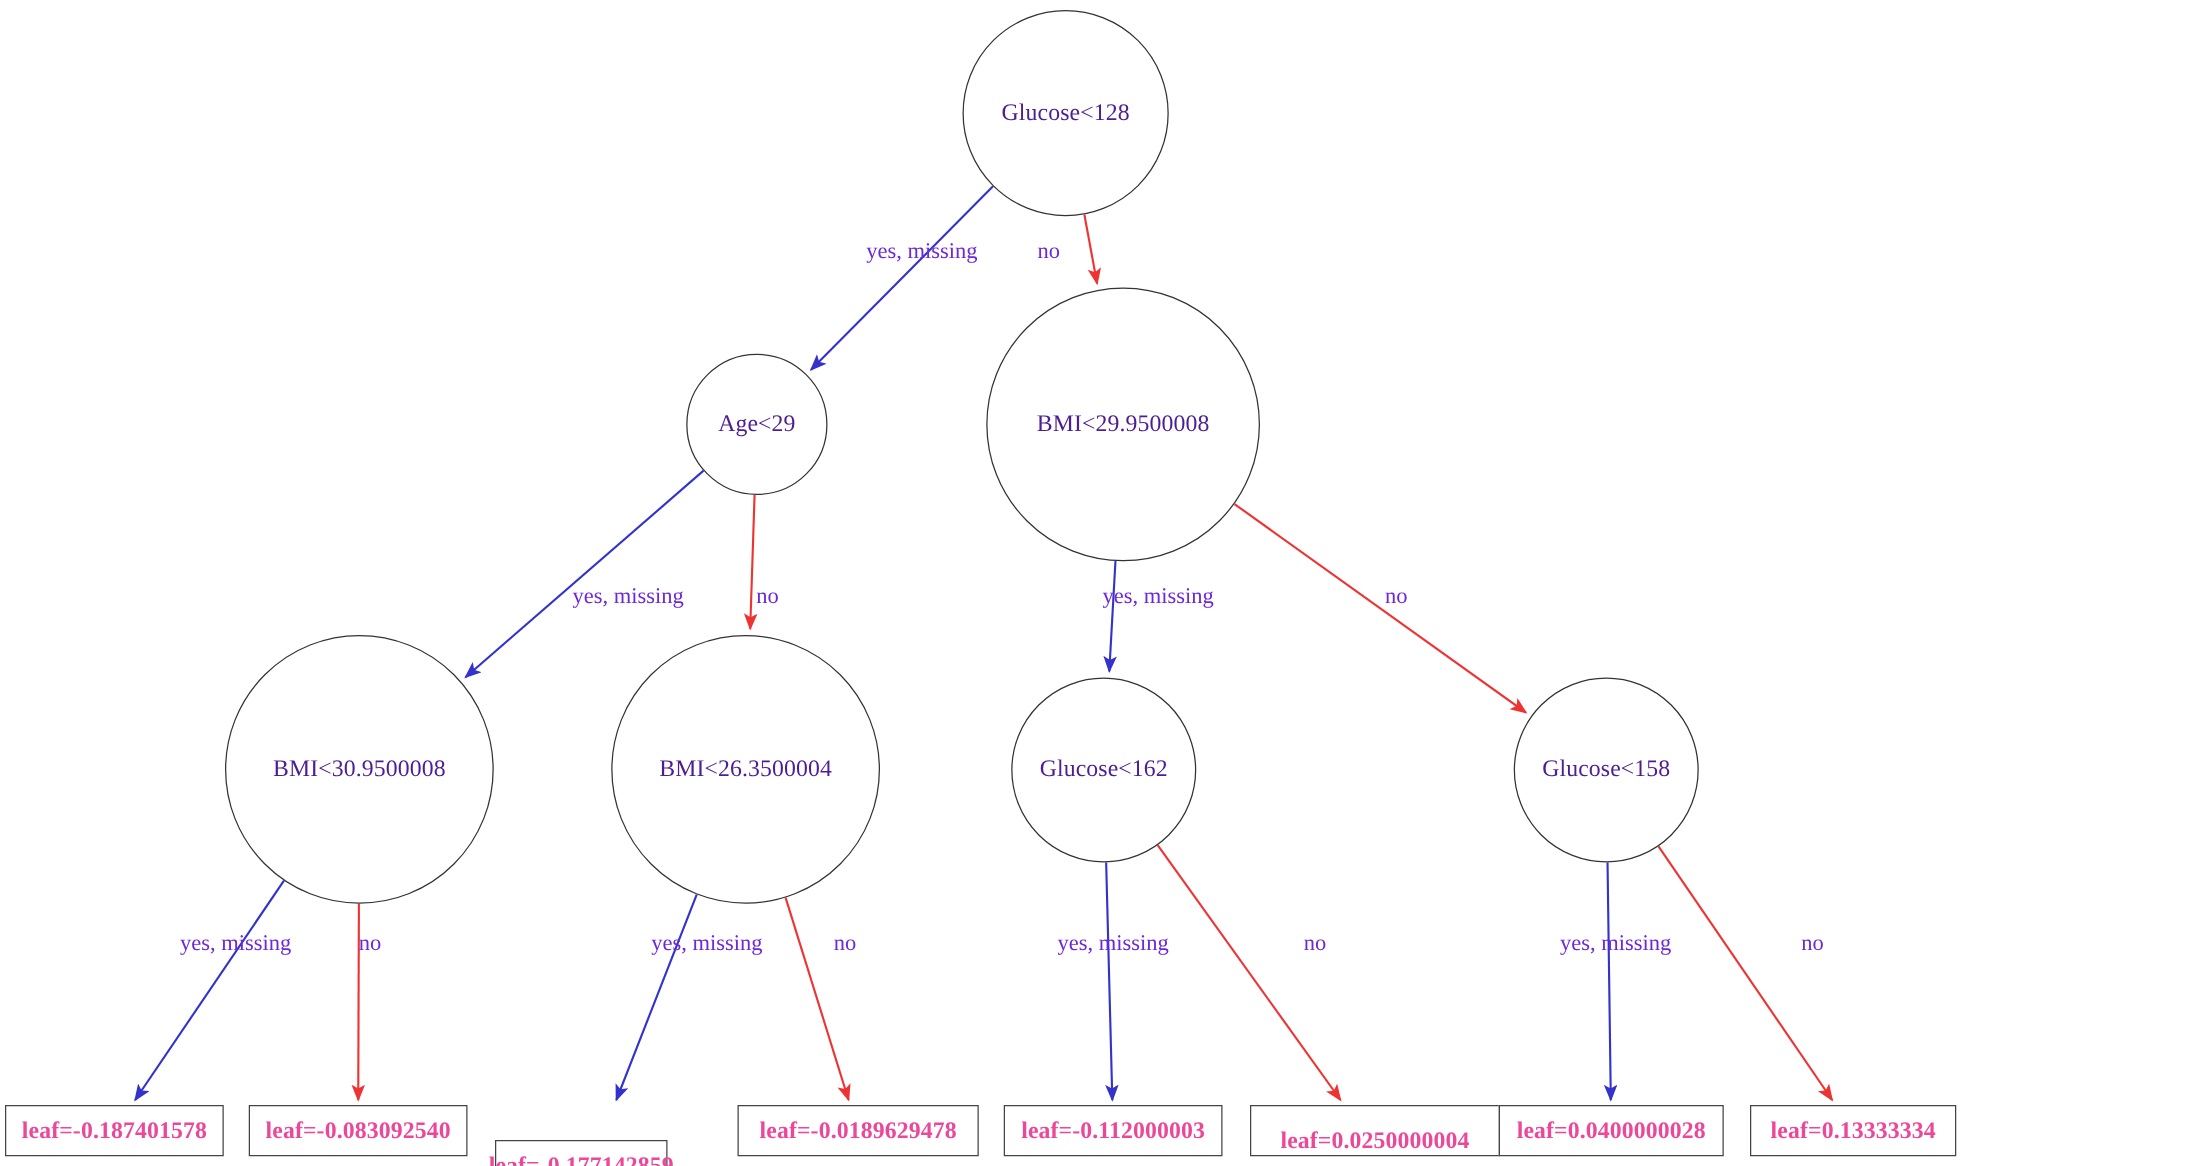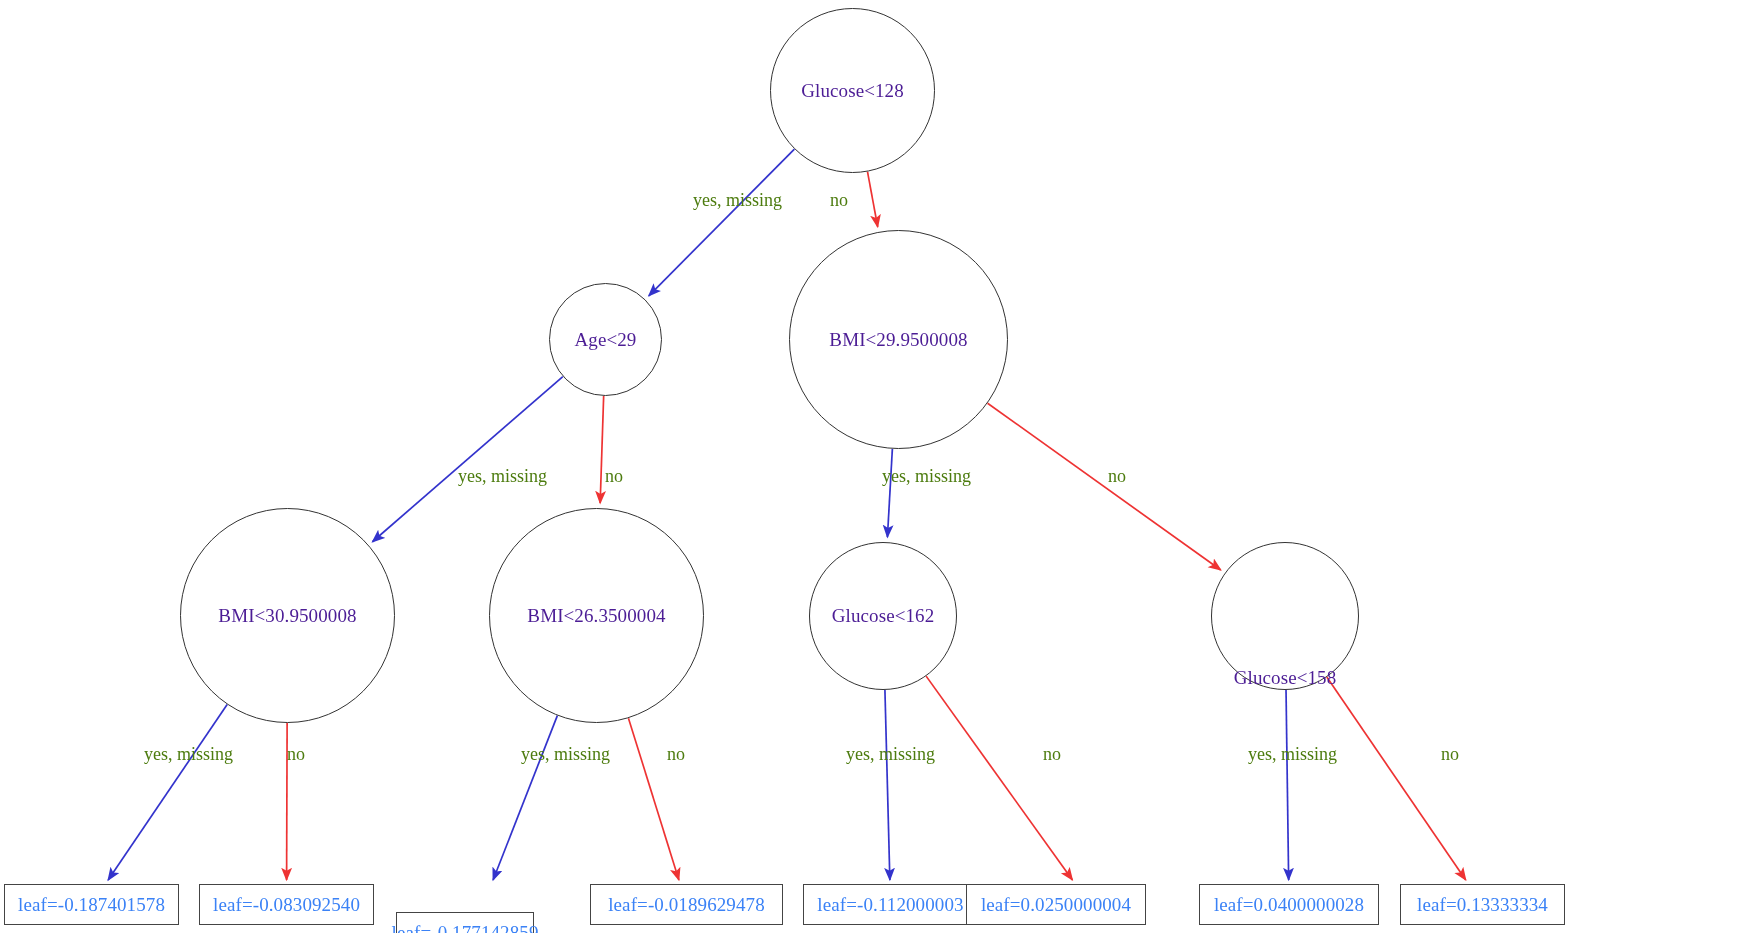--- a/index.html
+++ b/index.html
@@ -8,23 +8,23 @@
   #canvas{position:relative;width:1764px;height:933px;background:#fff;}
   svg.edges{position:absolute;left:0;top:0;width:1764px;height:933px;}
 
   .node{position:absolute;border:1.6px solid #333333;border-radius:50%;
         background:#ffffff;display:flex;align-items:center;justify-content:center;
         box-sizing:border-box;}
   .node span{font-size:19px;color:#4c1d95;white-space:nowrap;letter-spacing:.1px;}
 
   .leaf{position:absolute;border:1.5px solid #444444;background:#ffffff;
         display:flex;align-items:center;justify-content:center;box-sizing:border-box;}
-  .leaf span{font-size:19px;color:#3b82f6;white-space:nowrap;font-weight:400;letter-spacing:.1px;}
+  .leaf span{font-size:19px;color:#ec4899;white-space:nowrap;font-weight:700;letter-spacing:.1px;}
 
-  .elabel{position:absolute;font-size:18px;color:#4d7c0f;white-space:nowrap;}
+  .elabel{position:absolute;font-size:18px;color:#6d28d9;white-space:nowrap;}
 </style>
 </head>
 <body>
 
 <div id="canvas">
   <svg class="edges" viewBox="0 0 1764 933">
     <defs>
       <marker id="ah-yes" markerWidth="9" markerHeight="9" refX="7.2" refY="3.2" orient="auto" markerUnits="strokeWidth">
         <path d="M0,0 L8,3.2 L0,6.4 L1.8,3.2 z" fill="#3333cc"></path>
       </marker>
@@ -61,41 +61,41 @@
       </div>
       <div class="node" style="left: 180px; top: 508px; width: 215px; height: 215px; border-color: rgb(51, 51, 51);">
         <span>BMI&lt;30.9500008</span>
       </div>
       <div class="node" style="left: 489px; top: 508px; width: 215px; height: 215px; border-color: rgb(51, 51, 51);">
         <span>BMI&lt;26.3500004</span>
       </div>
       <div class="node" style="left: 809px; top: 542px; width: 148px; height: 148px; border-color: rgb(51, 51, 51);">
         <span>Glucose&lt;162</span>
       </div>
-      <div class="node" style="left: 1211px; top: 542px; width: 148px; height: 148px; border-color: rgb(51, 51, 51); align-items: flex-end;">
+      <div class="node" style="left: 1211px; top: 542px; width: 148px; height: 148px; border-color: rgb(51, 51, 51);">
         <span>Glucose&lt;158</span>
       </div>
     </div>
   <div id="leaf-layer">
       <div class="leaf" style="left: 4px; top: 884px; width: 175px; height: 41px; border-color: rgb(68, 68, 68);">
         <span>leaf=-0.187401578</span>
       </div>
       <div class="leaf" style="left: 199px; top: 884px; width: 175px; height: 41px; border-color: rgb(68, 68, 68);">
         <span>leaf=-0.083092540</span>
       </div>
       <div class="leaf" style="left: 396px; top: 912px; width: 138px; height: 41px; border-color: rgb(68, 68, 68); text-align: center;">
         <span>leaf=-0.177142859</span>
       </div>
       <div class="leaf" style="left: 590px; top: 884px; width: 193px; height: 41px; border-color: rgb(68, 68, 68);">
         <span>leaf=-0.0189629478</span>
       </div>
       <div class="leaf" style="left: 803px; top: 884px; width: 175px; height: 41px; border-color: rgb(68, 68, 68); align-items: center;">
         <span>leaf=-0.112000003</span>
       </div>
-      <div class="leaf" style="left: 966px; top: 884px; width: 180px; height: 41px; border-color: rgb(68, 68, 68);">
+      <div class="leaf" style="left: 1000px; top: 884px; width: 200px; height: 41px; border-color: rgb(68, 68, 68); align-items: flex-end;">
         <span>leaf=0.0250000004</span>
       </div>
       <div class="leaf" style="left: 1199px; top: 884px; width: 180px; height: 41px; border-color: rgb(68, 68, 68);">
         <span>leaf=0.0400000028</span>
       </div>
       <div class="leaf" style="left: 1400px; top: 884px; width: 165px; height: 41px; border-color: rgb(68, 68, 68);">
         <span>leaf=0.13333334</span>
       </div>
     </div>
   <div id="edge-label-layer">

